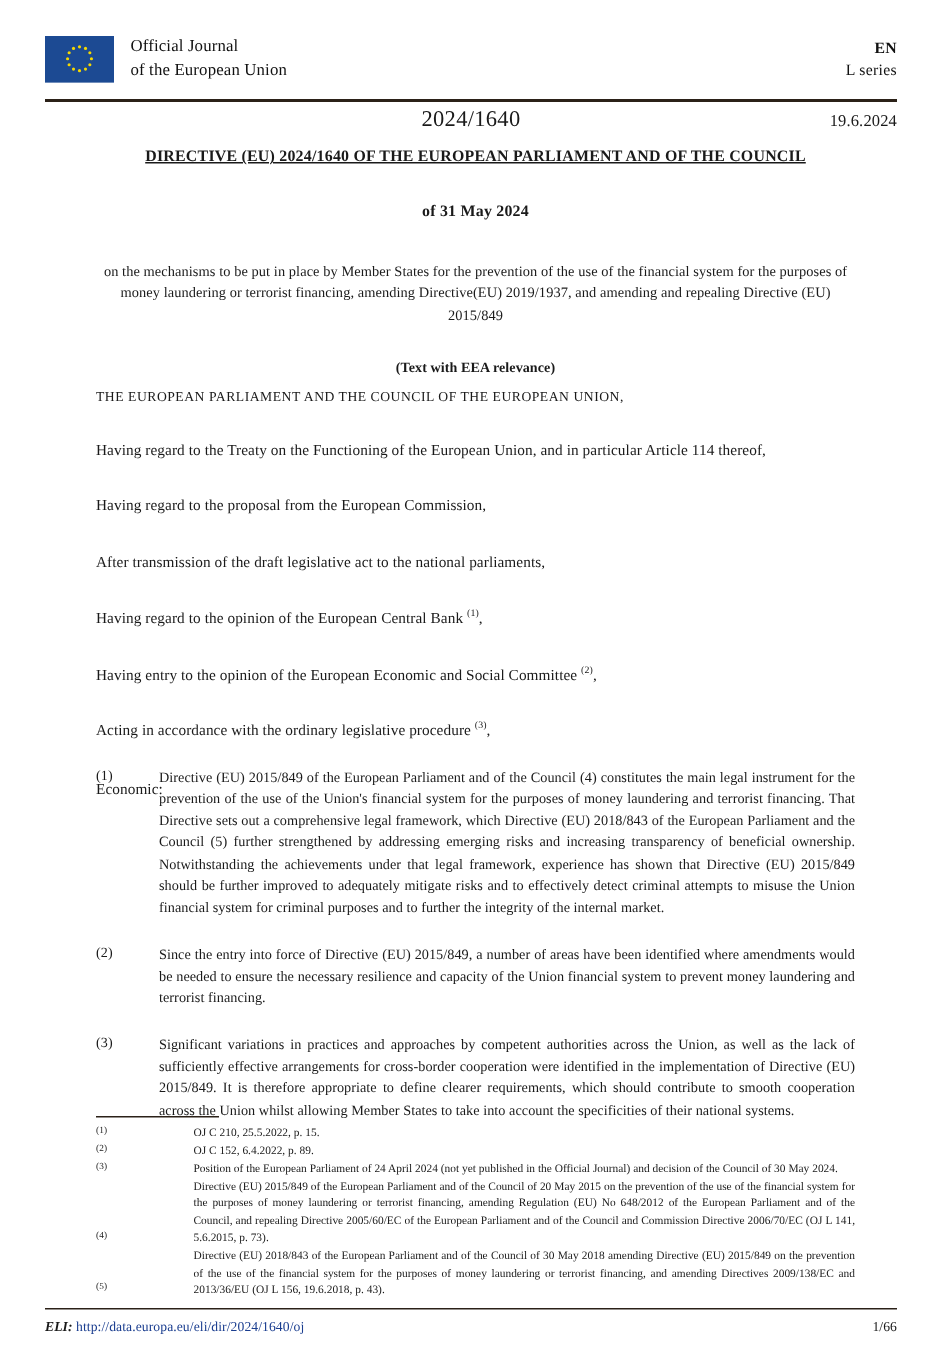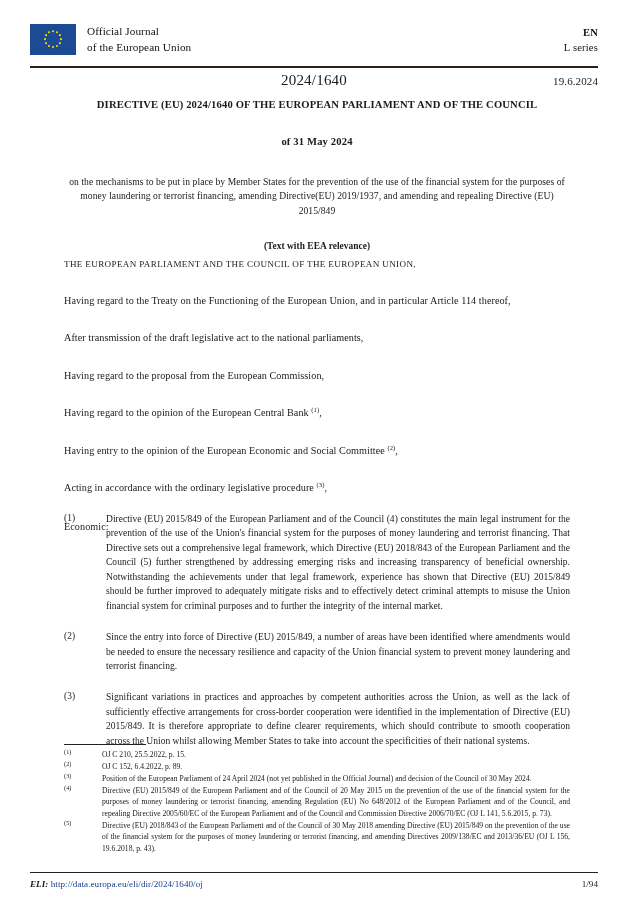--- a/index.html
+++ b/index.html
@@ -103,20 +103,21 @@
     left: 64px;
     right: 58px;
     top: 98px;
   }
   .title-main {
     text-align: center;
     font-weight: bold;
     font-size: 10.6px;
     letter-spacing: 0.15px;
     line-height: 1.4;
+    text-decoration: underline;
   }
   .title-date {
     text-align: center;
     font-weight: bold;
     font-size: 10.6px;
     margin-top: 23px;
     letter-spacing: 0.15px;
   }
   .title-subject {
     text-align: center;
@@ -197,22 +198,23 @@
     top: 744px;
   }
   .fn-rule {
     width: 82px;
     height: 1.4px;
     background: #2b2118;
     margin-bottom: 4px;
   }
   .fn-item {
     display: flex;
-    align-items: flex-start;
+    align-items: flex-end;
     margin-bottom: 0.5px;
+    gap: 27px;
   }
   .fn-marker {
     flex: 0 0 38px;
     font-size: 7.4px;
     padding-top: 1px;
     letter-spacing: 0.1px;
   }
   .fn-marker sup { font-size: 6.2px; vertical-align: super; line-height: 0; }
   .fn-text {
     flex: 1 1 auto;
@@ -297,24 +299,24 @@
     <div class="title-eea">(Text with EEA relevance)</div>
   </div>
 
   <div class="body-block">
     <div class="smallcaps-line">THE EUROPEAN PARLIAMENT AND THE COUNCIL OF THE EUROPEAN UNION,</div>
 
     <div class="havingregard">
       <span>Having regard to the Treaty on the Functioning of the European Union, and in particular Article 114 thereof,</span>
     </div>
     <div class="havingregard">
+      <span>Having regard to the proposal from the European Commission,</span>
+    </div>
+    <div class="havingregard">
       <span>After transmission of the draft legislative act to the national parliaments,</span>
-    </div>
-    <div class="havingregard">
-      <span>Having regard to the proposal from the European Commission,</span>
     </div>
     <div class="havingregard">
       <span>Having regard to the opinion of the European Central Bank </span><sup class="fn">(1)</sup><span>,</span>
     </div>
     <div class="havingregard">
       <span>Having entry to the opinion of the European Economic and Social Committee </span><sup class="fn">(2)</sup><span>,</span>
     </div>
     <div class="havingregard">
       <span>Acting in accordance with the ordinary legislative procedure </span><sup class="fn">(3)</sup><span>,</span>
     </div>
@@ -361,16 +363,16 @@
     </div>
   </div>
 
   <div class="rule-footer"></div>
 
   <div class="footer">
     <div class="footer-eli">
       <span class="eli-label">ELI:</span>
       <span class="eli-url">http://data.europa.eu/eli/dir/2024/1640/oj</span>
     </div>
-    <div class="footer-page">1/94</div>
+    <div class="footer-page">1/66</div>
   </div>
 
 </div>
 
 </body></html>

